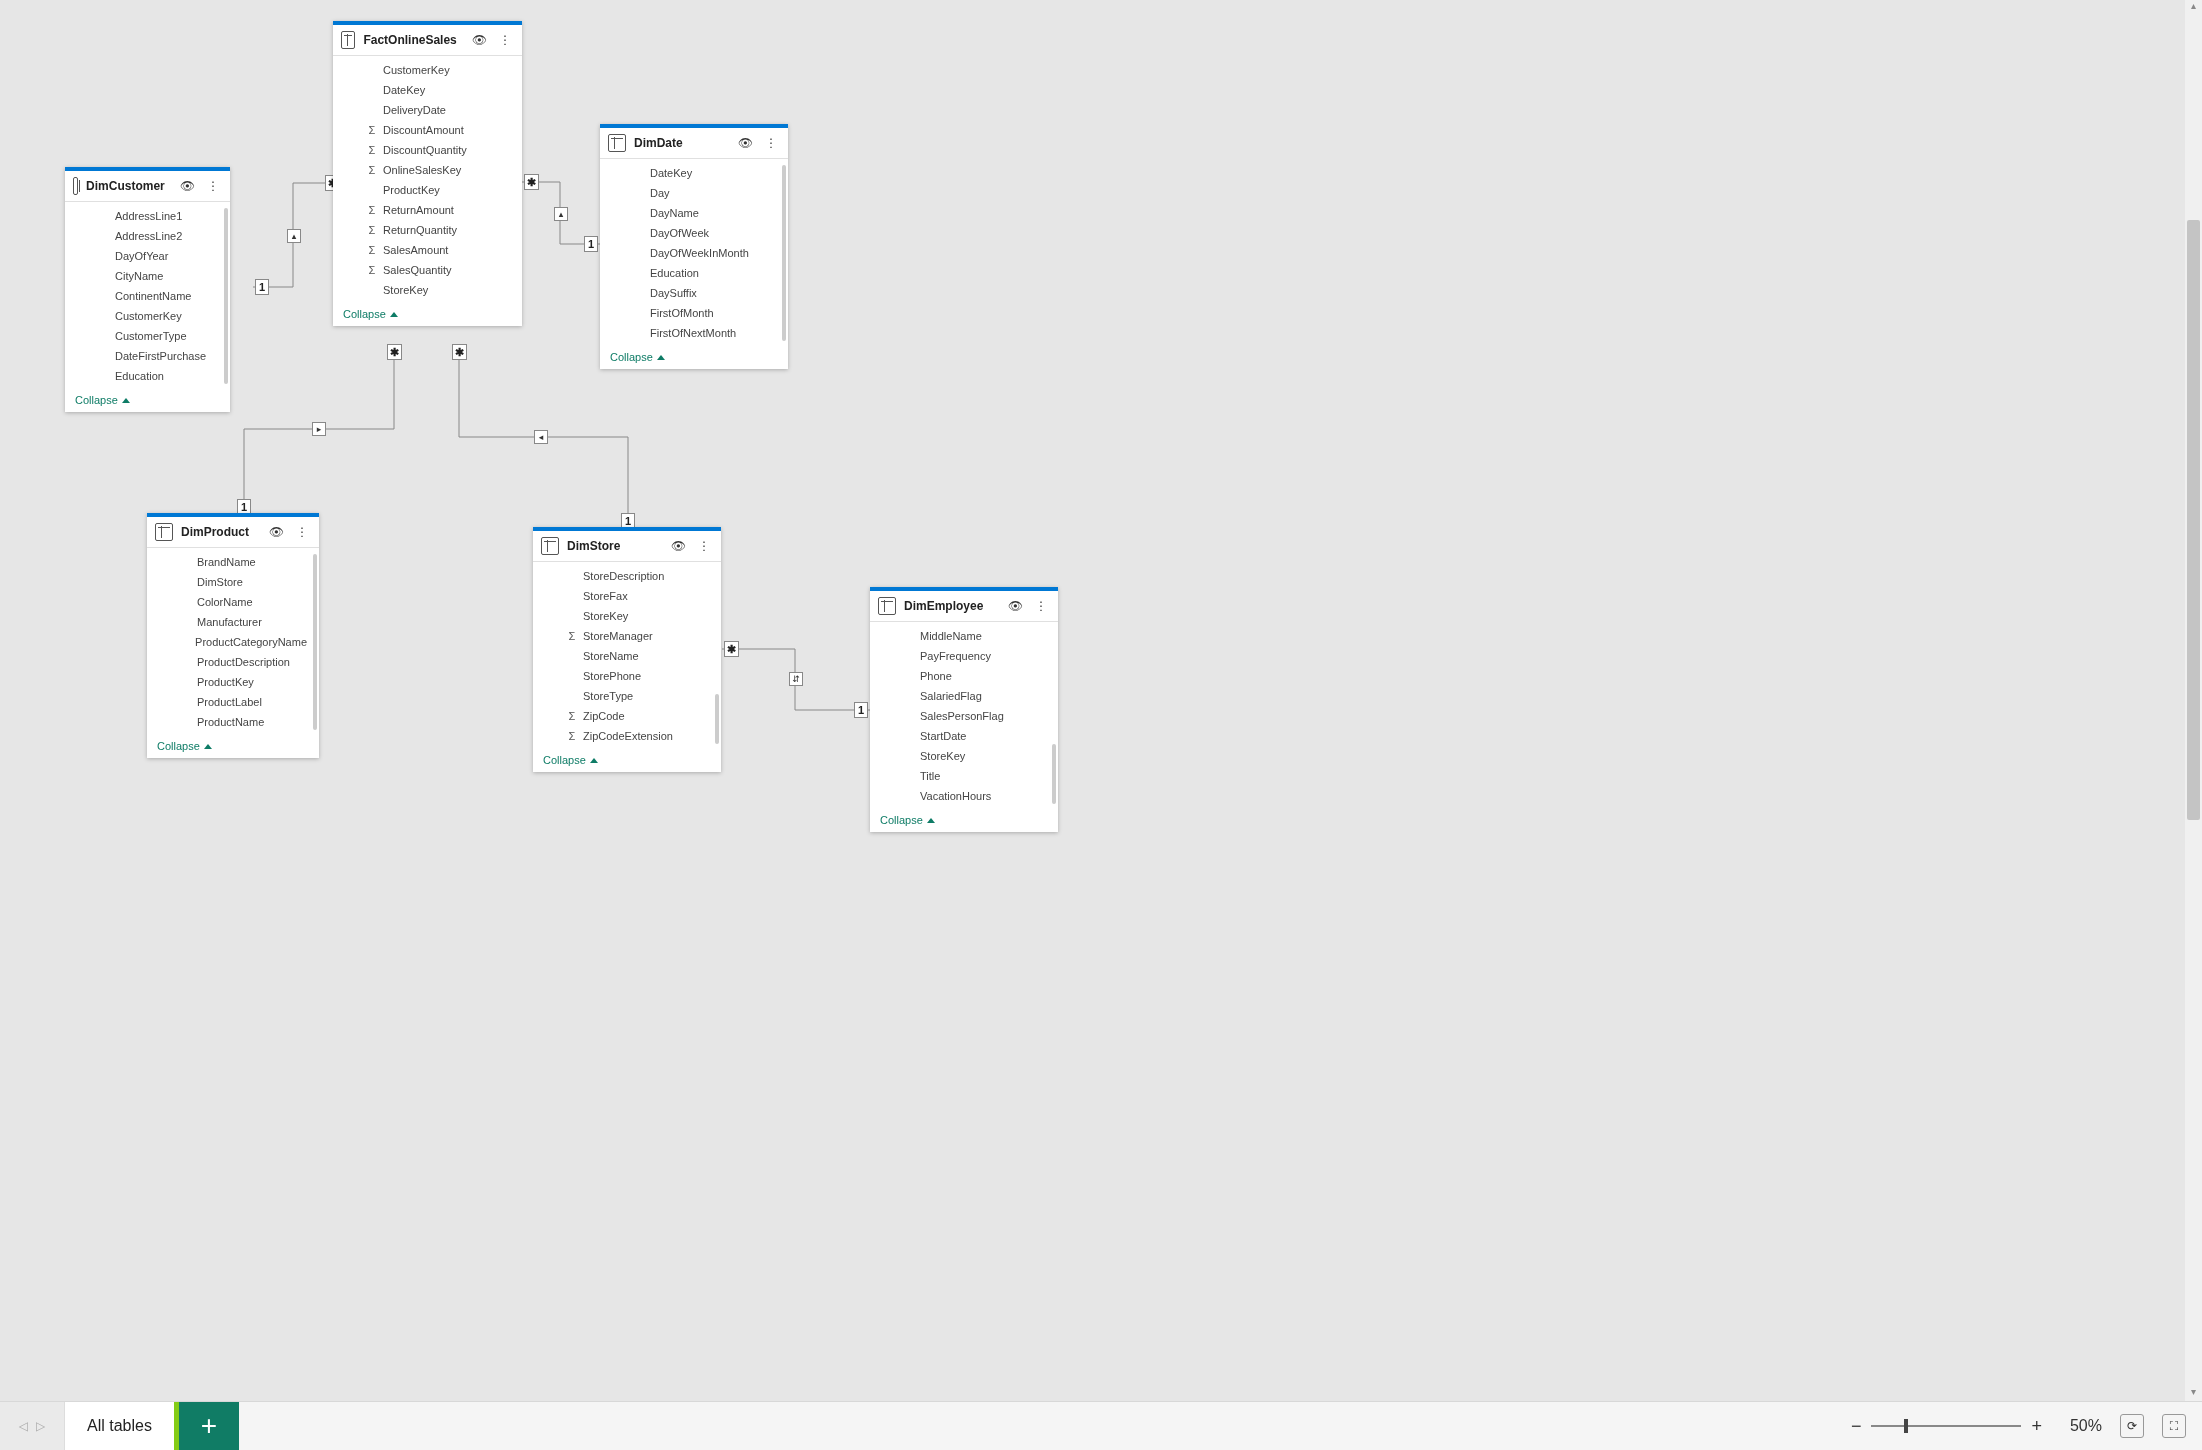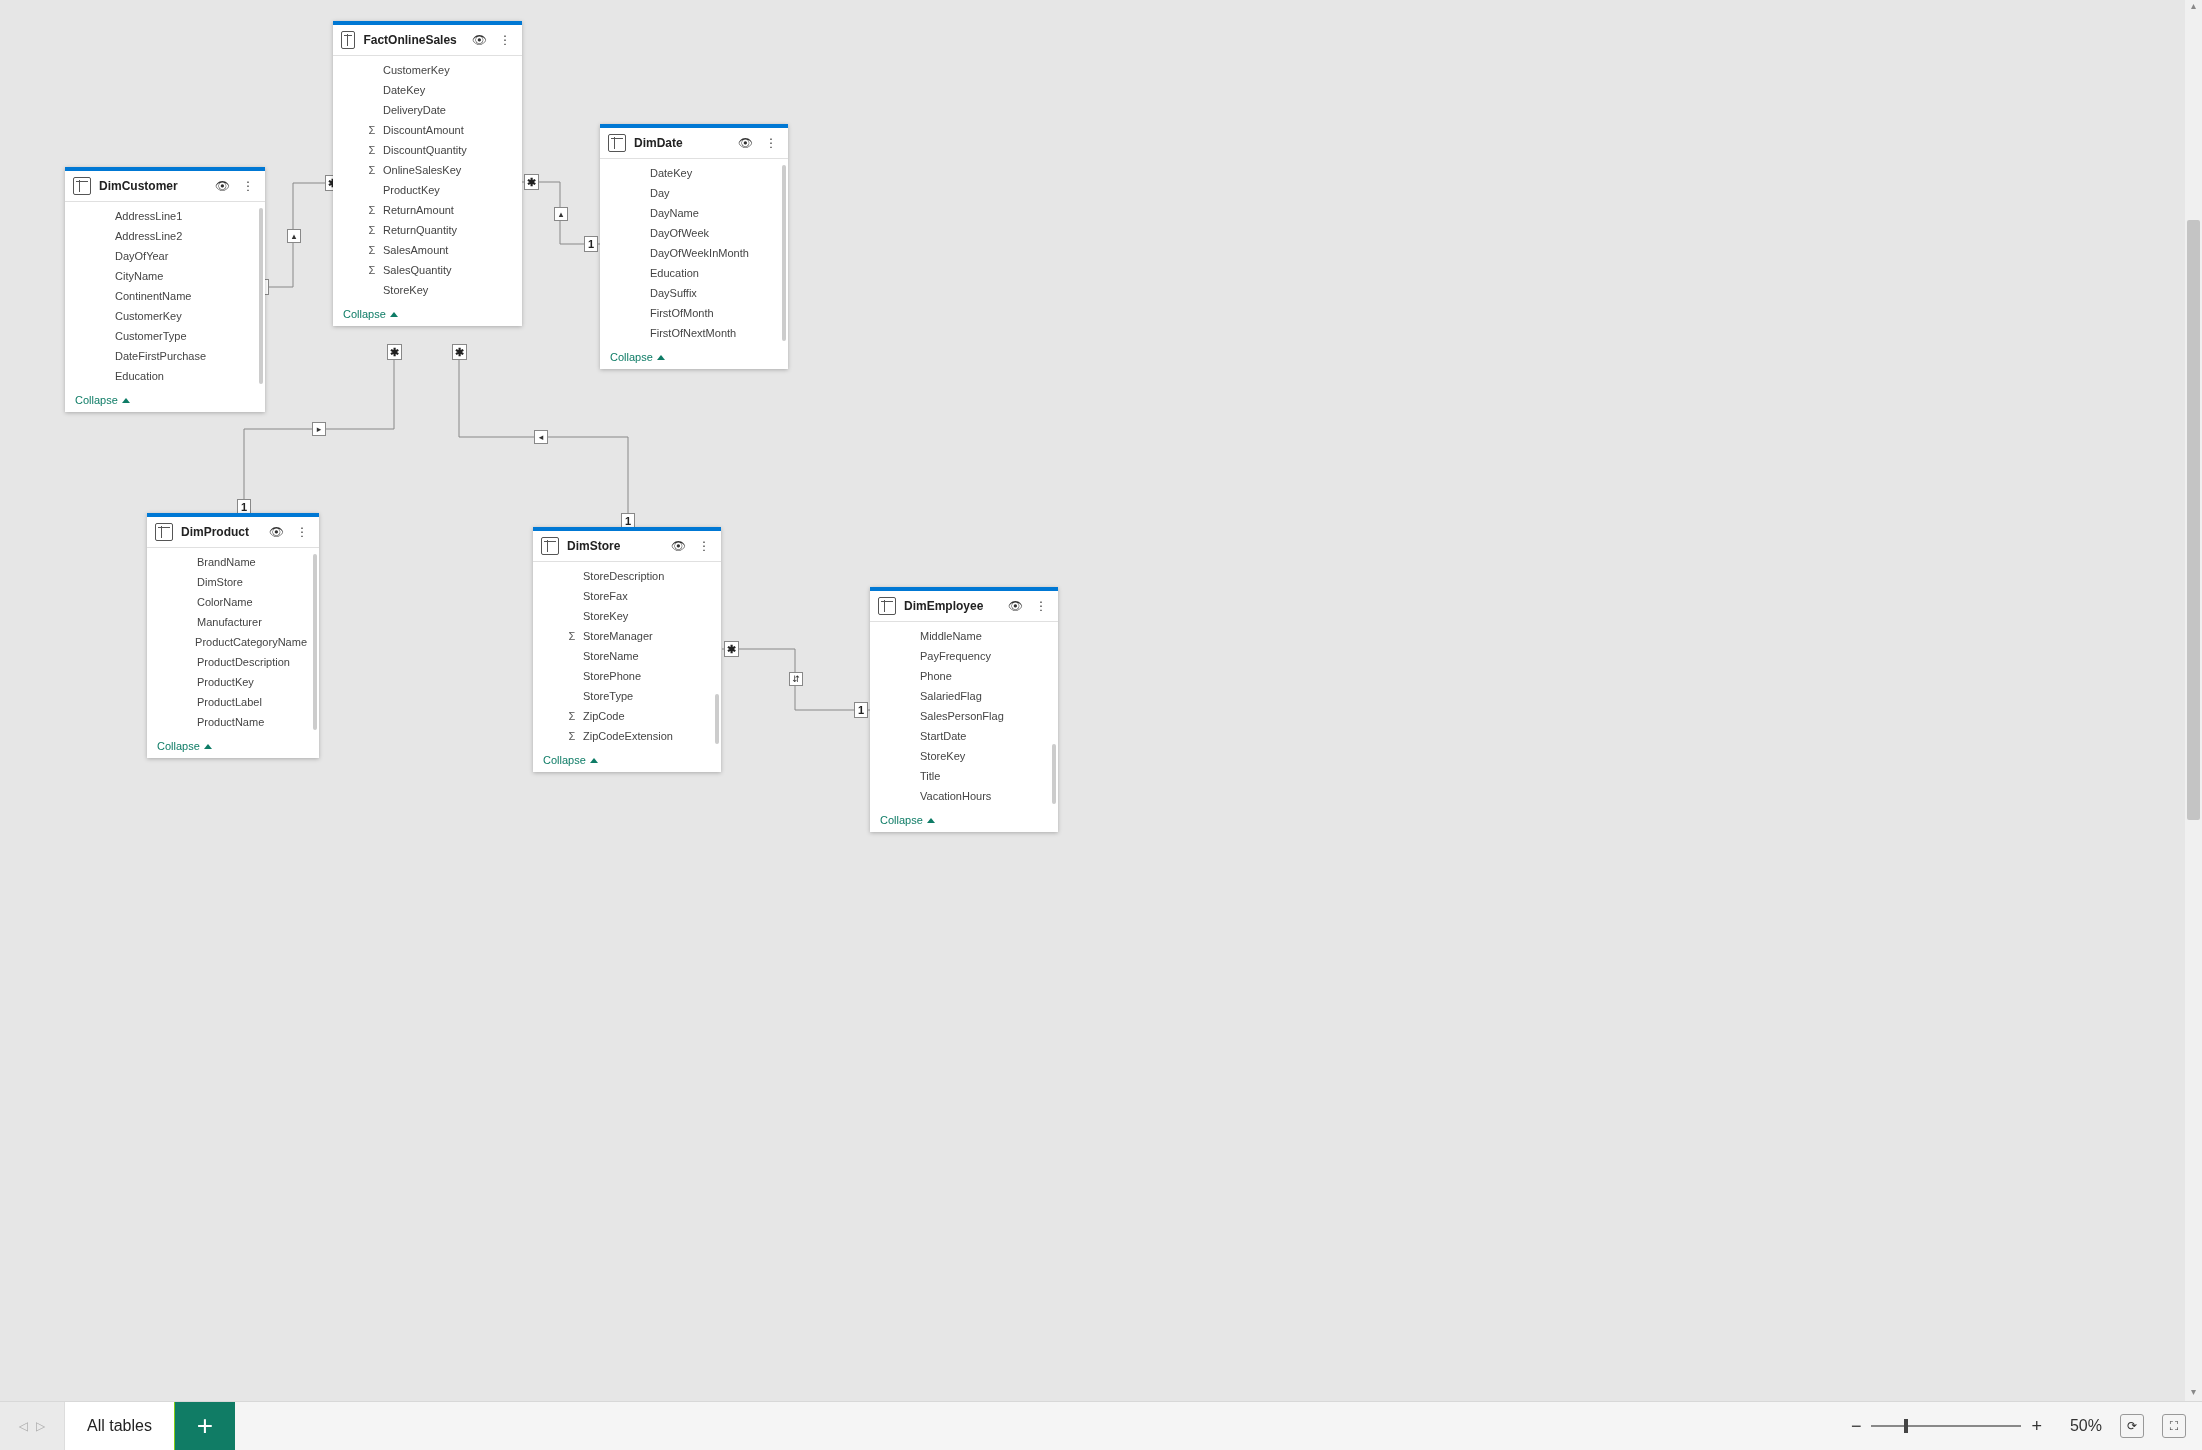--- a/index.html
+++ b/index.html
@@ -123,21 +123,21 @@
     width: 64px; background: #eaeaea;
     display: flex; align-items: center; justify-content: center; gap: 8px;
     border-right: 1px solid #ddd;
     color: #aaa; font-size: 12px;
   }
   .tab {
     background: #fff;
     display: flex; align-items: center;
     padding: 0 22px;
     font-size: 16px; color: #222;
-    border-right: 1px solid #84cc16;
+    border-right: 5px solid #84cc16;
   }
   .addtab {
     width: 60px; background: #107c65;
     display: flex; align-items: center; justify-content: center;
     color: #fff; font-size: 28px; font-weight: 300;
     cursor: pointer;
   }
   .bottom-spacer { flex: 1; }
   .zoom-controls {
     display: flex; align-items: center; gap: 10px; padding-right: 16px;
@@ -199,21 +199,21 @@
   <div class="line-handle" style="left:312px; top:422px;">▸</div>
 
   <div class="card-badge" style="left:452px; top:344px;">✱</div>
   <div class="card-badge" style="left:621px; top:513px;">1</div>
   <div class="line-handle" style="left:534px; top:430px;">◂</div>
 
   <div class="card-badge" style="left:724px; top:641px;">✱</div>
   <div class="card-badge" style="left:854px; top:702px;">1</div>
   <div class="line-handle" style="left:789px; top:672px;">⇵</div>
 
-  <div class="card" style="left:65px; top:167px; width:200px;">
+  <div class="card" style="left:65px; top:167px; width:165px;">
     <div class="topbar"></div>
     <div class="header">
       <span class="tbl-icon"></span>
       <span class="title">DimCustomer</span>
       <span class="spacer"></span>
       <span class="eye-icon">👁</span>
       <span class="dots-icon">⋮</span>
     </div>
     <div class="body" style="height:180px;">
       <div class="scroll-track"></div>

